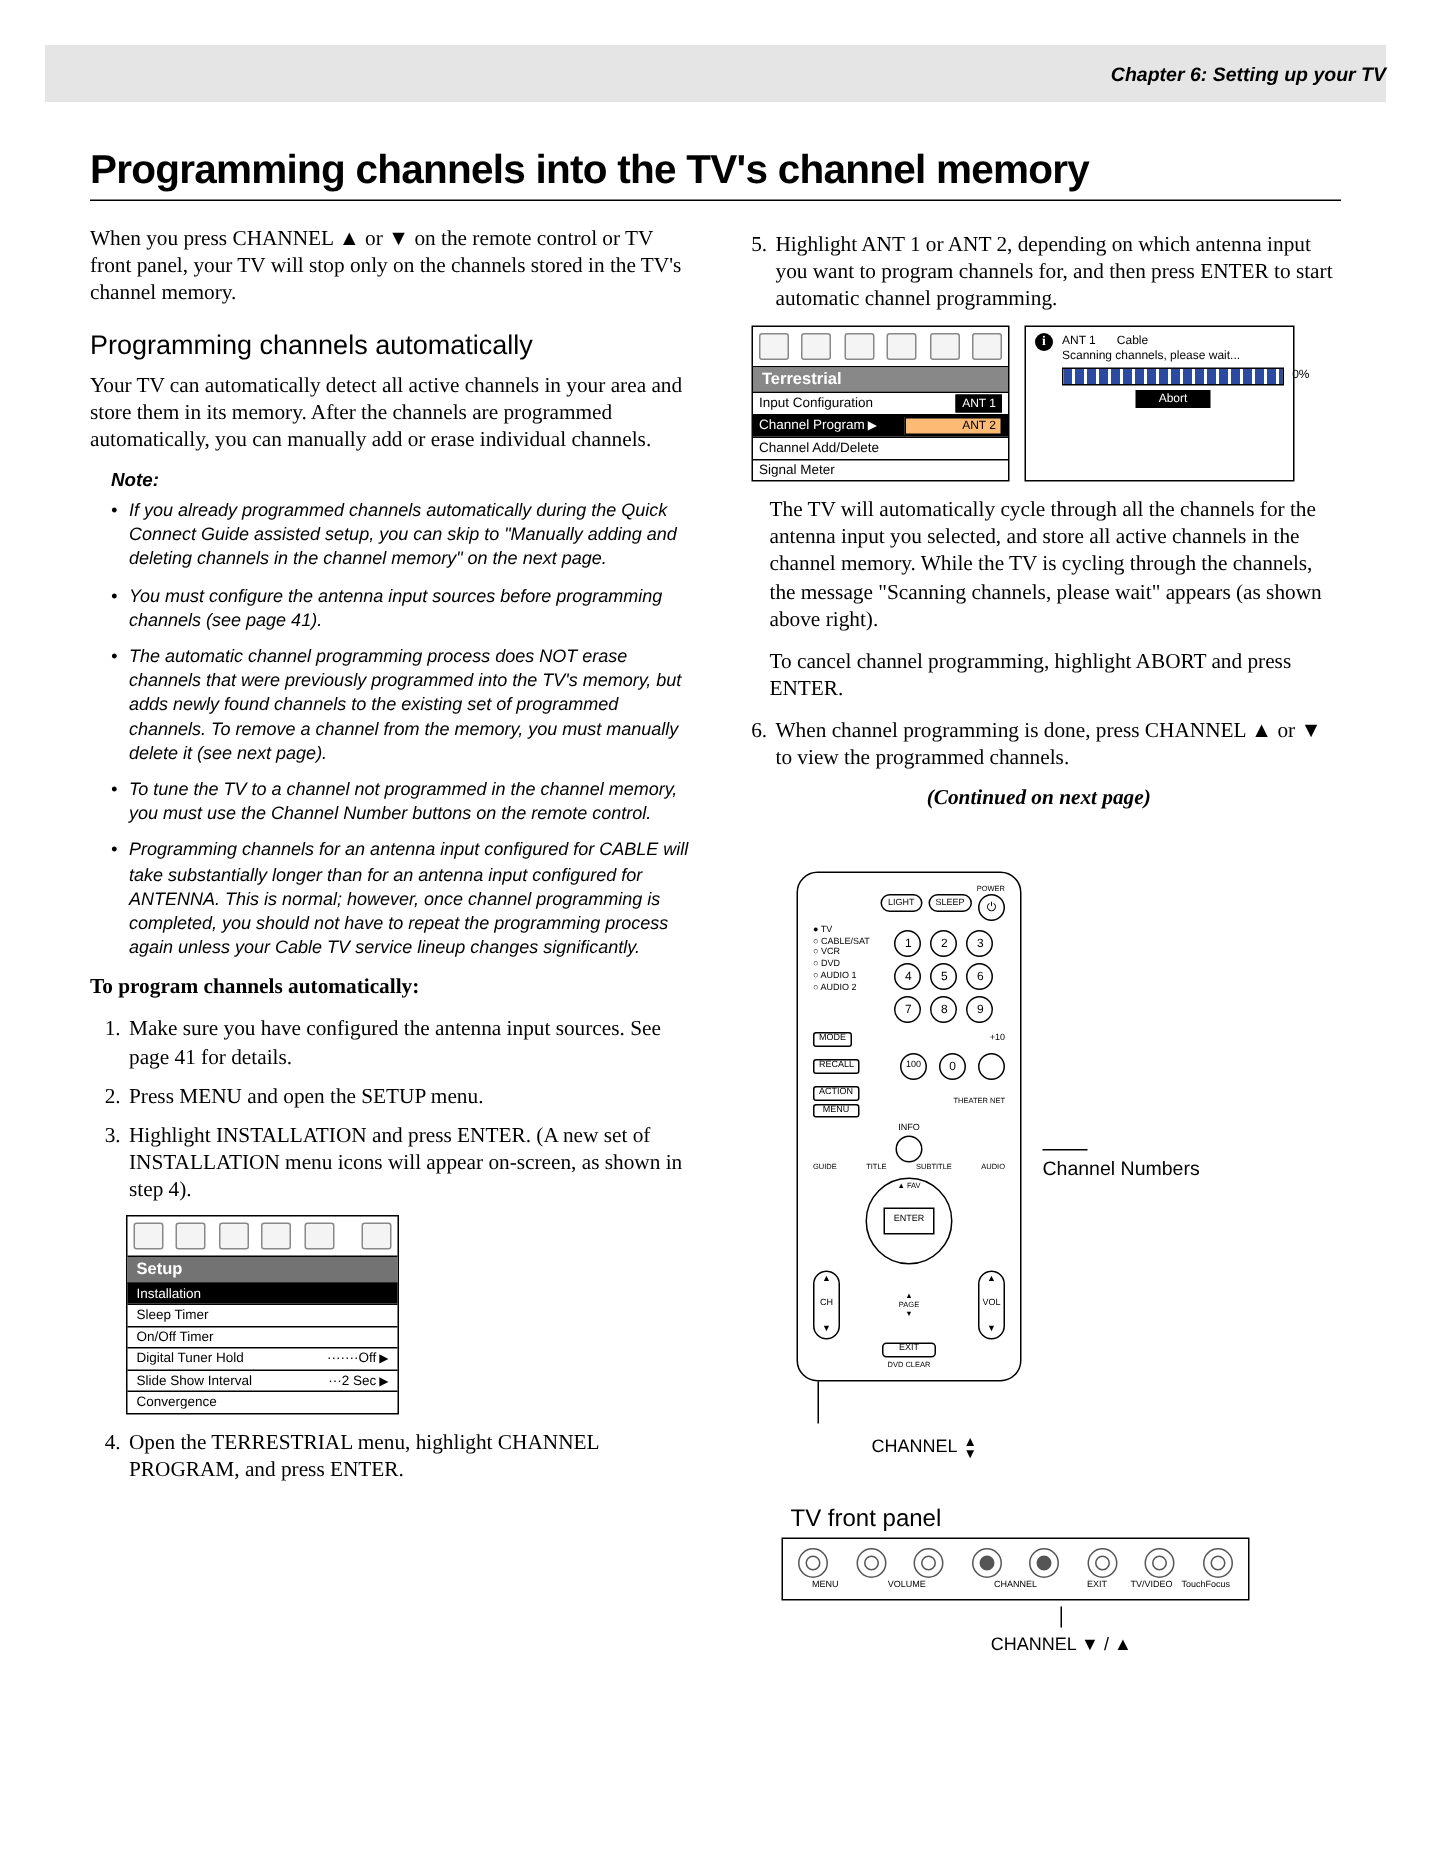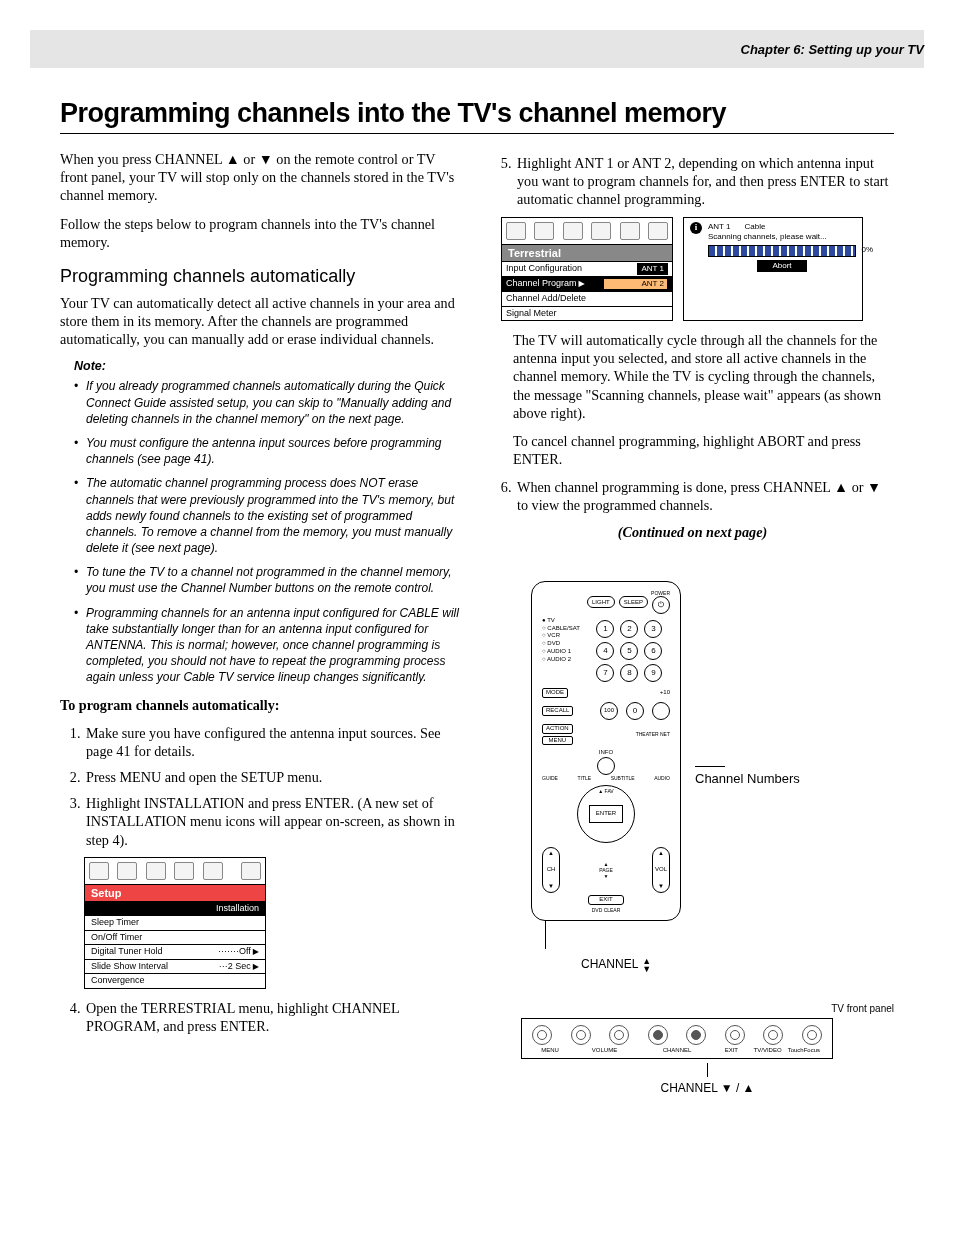--- a/index.html
+++ b/index.html
@@ -126,29 +126,29 @@
     padding: 2px 4px;
   }
   .setup-icons .ic {
     width: 18px; height: 16px;
     border: 1px solid #888;
     border-radius: 2px;
     background: #f4f4f4;
   }
   .setup-icons .ic.last { margin-left: 10px; }
   .setup-title {
-    background: #ef4444; color: #fff; font-weight: bold;
+    background: #737373; color: #fff; font-weight: bold;
     padding: 1px 6px; font-size: 11px;
   }
   .setup-row {
     padding: 1px 6px;
     border-top: 1px solid #000;
     display: flex; justify-content: space-between;
   }
-  .setup-row.hl { background: #000; color: #fff; justify-content: flex-end; }
+  .setup-row.hl { background: #000; color: #fff; }
   .tri-r::after { content: "▶"; font-size: 8px; margin-left: 2px;}
 
   
   .terr-wrap { display:flex; gap:10px; margin: 6px 0 10px 10px; }
   .terr-fig {
     border: 1px solid #000;
     width: 170px;
     font-family: Arial, sans-serif;
     font-size: 9px;
   }
@@ -232,21 +232,21 @@
   .side-oval { border:1px solid #000; border-radius:10px; width:16px; height:40px; display:flex; flex-direction:column; justify-content:space-between; align-items:center; font-size:6px; padding:2px 0;}
   .oval-row { display:flex; justify-content:space-between; align-items:center;}
   .exit-btn { border:1px solid #000; border-radius:3px; width:34px; font-size:6px; text-align:center; margin:2px auto;}
   .ch-lab-wrap { display:flex; align-items:center; gap:4px; font-family:Arial,sans-serif; font-size:12px; margin:8px 0 0 50px;}
   .ud { display:flex; flex-direction:column; font-size:9px; line-height:0.9;}
   .lead-line { width:1px; height:28px; background:#000; margin-left:14px;}
   .side-note { font-family:Arial,sans-serif; font-size:13px; line-height:1.3;}
 
   
   .fp-wrap { margin-top:30px; margin-left:30px; font-family:Arial,sans-serif;}
-  .fp-title { font-size:10px; margin-left:6px; margin-bottom:2px;text-align:right;}
+  .fp-title { font-size:16px; margin-left:6px; margin-bottom:2px;}
   .fp-box { border:1px solid #000; width:290px; padding:6px 10px 4px 10px;}
   .fp-row { display:flex; justify-content:space-between;}
   .fp-o {
     width:18px; height:18px; border:1.6px solid #555; border-radius:50%;
     position:relative;
   }
   .fp-o::after {
     content:""; position:absolute; inset:4px; border:1.2px solid #555; border-radius:50%;
   }
   .fp-o.dark::after { background:#555; }
@@ -264,21 +264,20 @@
     <span>Chapter 6: Setting up your TV</span>
   </div>
 
   <h1 class="title">Programming channels into the TV's channel memory</h1>
   <hr class="rule">
 
   <div class="columns">
 
     <div class="col">
       <p>When you press CHANNEL ▲ or ▼ on the remote control or TV front panel, your TV will stop only on the channels stored in the TV's channel memory.</p>
-      <p>Follow the steps below to program channels into the TV's channel memory.</p>
 
       <h2 class="sub">Programming channels automatically</h2>
       <p>Your TV can automatically detect all active channels in your area and store them in its memory. After the channels are programmed automatically, you can manually add or erase individual channels.</p>
 
       <div class="note-block">
         <div class="note-title">Note:</div>
         <ul class="note-list">
           <li>If you already programmed channels automatically during the Quick Connect Guide assisted setup, you can skip to "Manually adding and deleting channels in the channel memory" on the next page.</li>
           <li>You must configure the antenna input sources before programming channels (see page 41).</li>
           <li>The automatic channel programming process does NOT erase channels that were previously programmed into the TV's memory, but adds newly found channels to the existing set of programmed channels. To remove a channel from the memory, you must manually delete it (see next page).</li>

